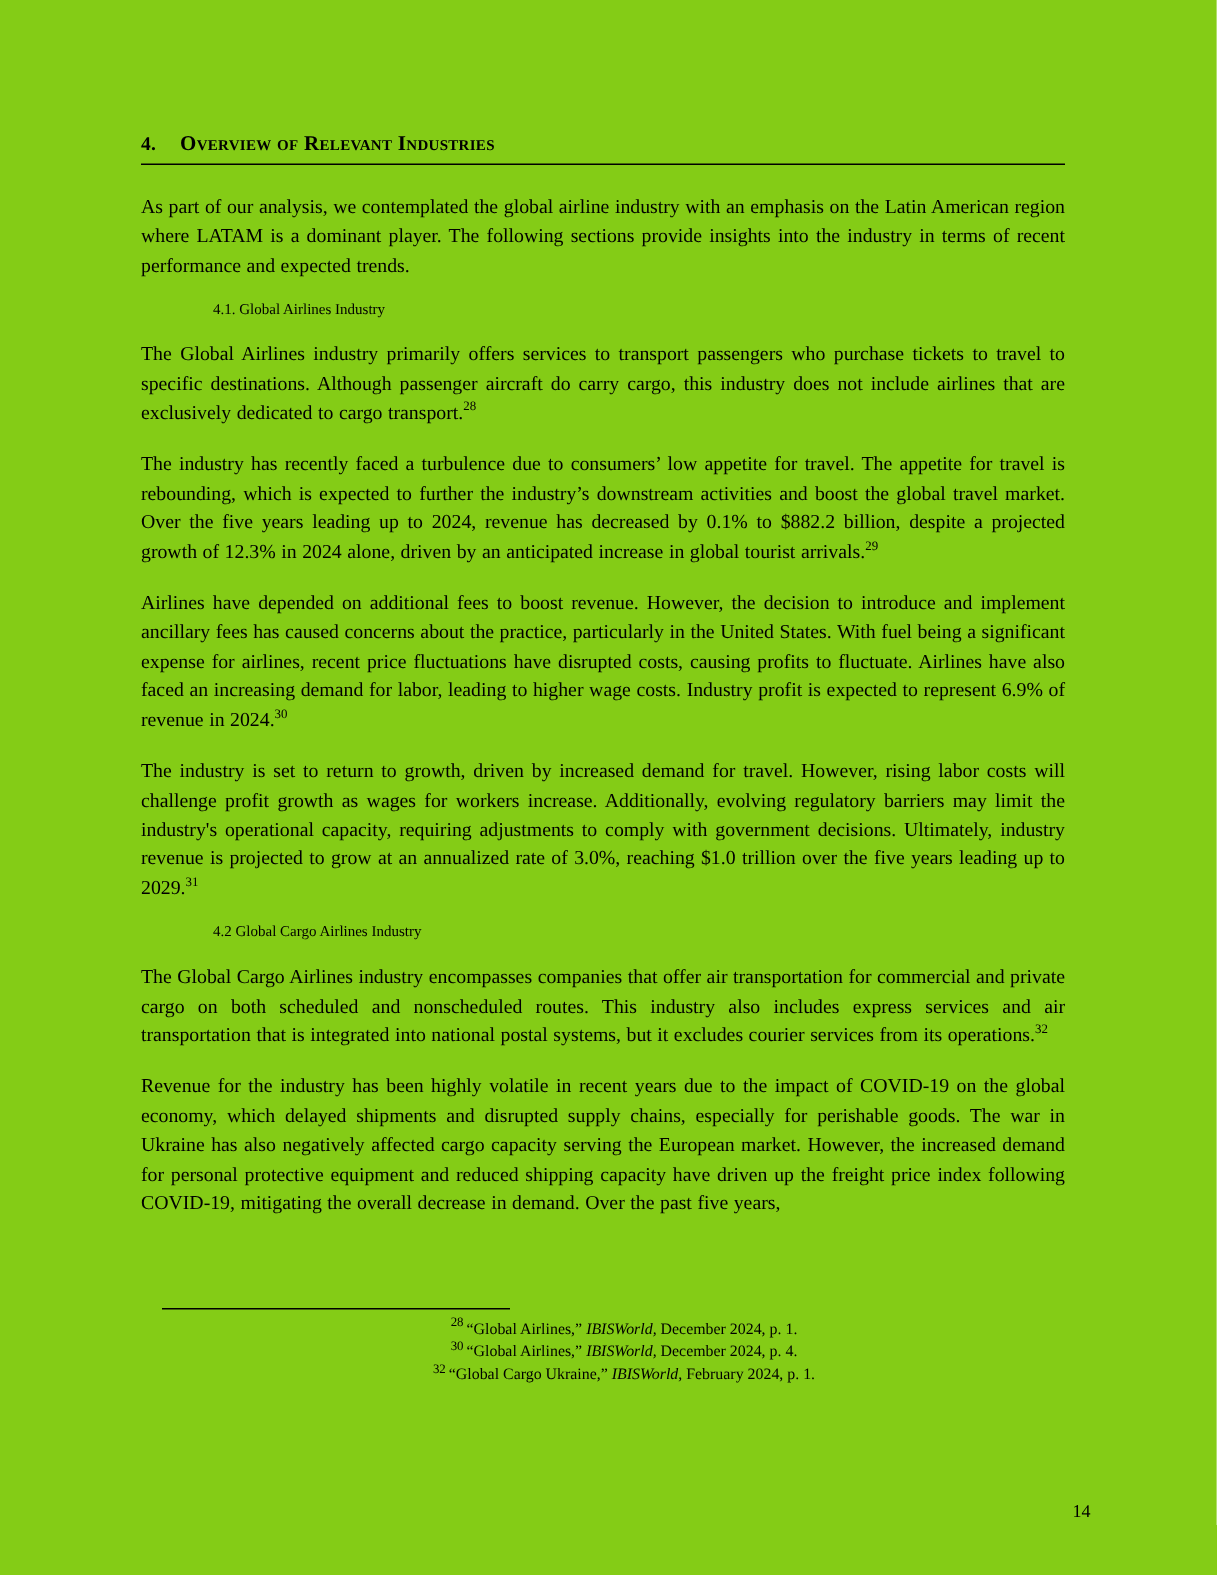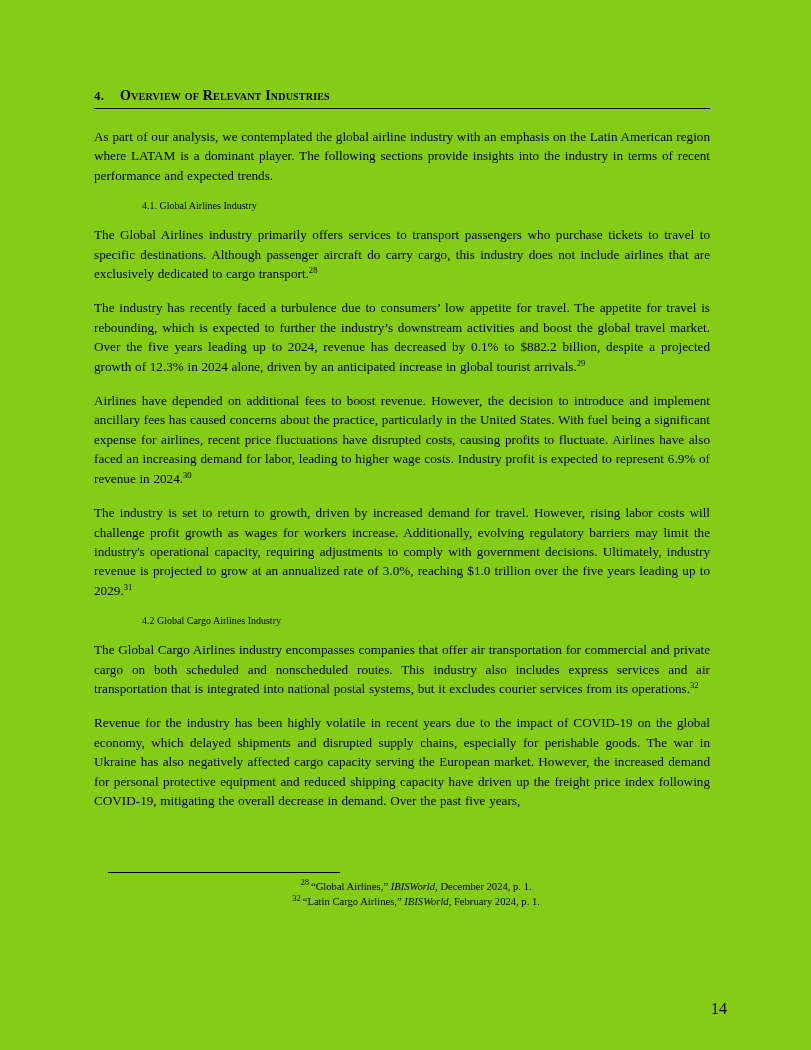--- a/index.html
+++ b/index.html
@@ -92,21 +92,21 @@
     line-height: 0;
     margin-right: 2px;
   }
   .footnote i {
     font-style: italic;
   }
   .page-number {
     position: absolute;
     right: 84px;
     top: 1000px;
-    font-size: 16px;
+    font-size: 12px;
   }
 </style>
 </head>
 <body>
 
 <div class="page">
 
   <div class="content">
 
     <div class="section-heading">
@@ -132,20 +132,21 @@
     <p class="body"><span>Revenue for the industry has been highly volatile in recent years due to the impact of COVID-19 on the global economy, which delayed shipments and disrupted supply chains, especially for perishable goods.  The war in Ukraine has also negatively affected cargo capacity serving the European market.  However, the increased demand for personal protective equipment and reduced shipping capacity have driven up the freight price index following COVID-19, mitigating the overall decrease in demand.  Over the past five years,</span></p>
 
   </div>
 
   <div class="footnote-area">
     <div class="footnote-rule"></div>
 
     <p class="footnote"><span class="fn-num">28</span><span>“Global Airlines,” </span><i>IBISWorld,</i><span> December 2024, p. 1.</span></p>
 
 
+    <p class="footnote"><span class="fn-num">30</span><span>“Global Airlines,” </span><i>IBISWorld,</i><span> December 2024, p. 4.</span></p>
 
 
-    <p class="footnote"><span class="fn-num">32</span><span>“Latin Cargo Airlines,” </span><i>IBISWorld,</i><span> February 2024, p. 1.</span></p>
+    <p class="footnote"><span class="fn-num">32</span><span>“Global Cargo Ukraine,” </span><i>IBISWorld,</i><span> February 2024, p. 1.</span></p>
   </div>
 
   <div class="page-number">14</div>
 
 </div>
 
 </body></html>

